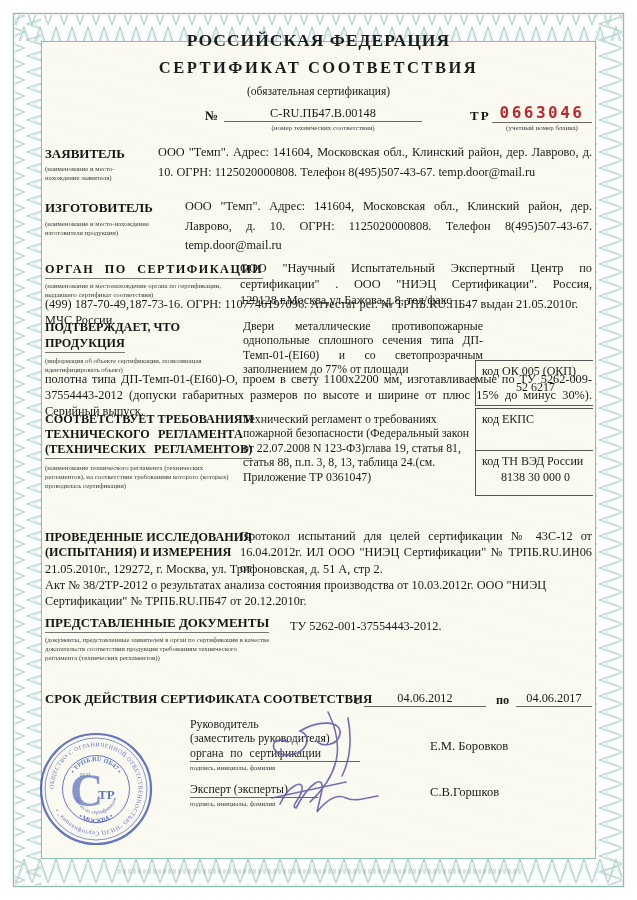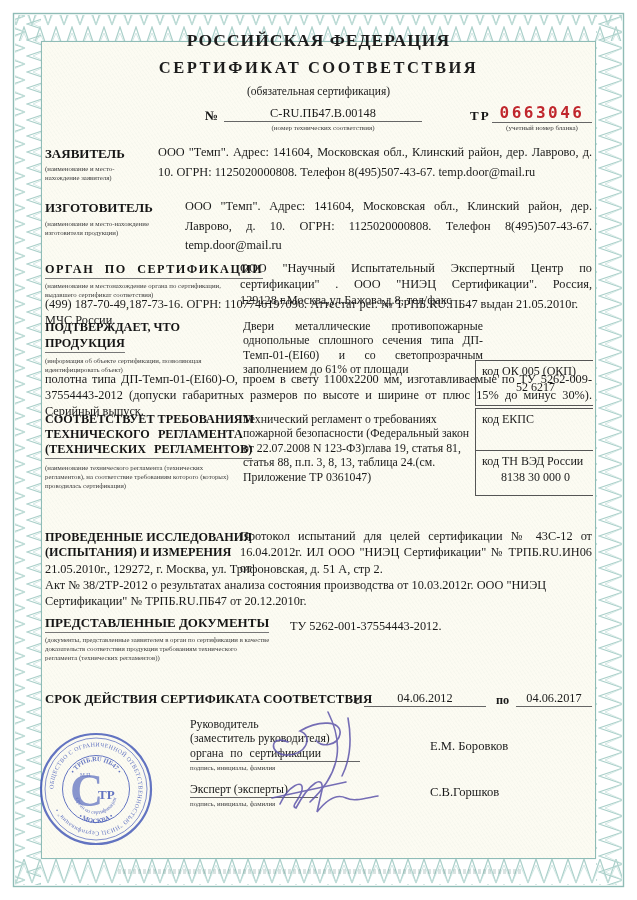--- a/index.html
+++ b/index.html
@@ -83,21 +83,21 @@
   <div class="abs val lh-lg just" style="left:185px;top:197px;width:407px">ООО "Темп". Адрес: 141604, Московская обл., Клинский район, дер. Лаврово, д. 10. ОГРН: 1125020000808. Телефон 8(495)507-43-67. temp.door@mail.ru</div>
 
   <div class="abs lbl-sm spread ulin" style="left:45px;top:262px">ОРГАН ПО СЕРТИФИКАЦИИ</div>
   <div class="abs note" style="left:45px;top:281px;width:198px">(наименование и местонахождение органа по сертификации, выдавшего сертификат соответствия)</div>
   <div class="abs val just" style="left:240px;top:260px;width:352px">ООО "Научный Испытательный Экспертный Центр по сертификации" . ООО "НИЭЦ Сертификации". Россия, 129128,г.Москва,ул.Бажова,д.8, тел/факс</div>
   <div class="abs val" style="left:45px;top:296px;width:547px">(499) 187-70-49,187-73-16. ОГРН: 1107746197096. Аттестат рег. № ТРПБ.RU.ПБ47 выдан 21.05.2010г. МЧС России.</div>
 
   <div class="abs lbl-sm" style="left:45px;top:320px">ПОДТВЕРЖДАЕТ, ЧТО</div>
   <div class="abs lbl-sm ulin" style="left:45px;top:336px">ПРОДУКЦИЯ</div>
   <div class="abs note" style="left:45px;top:356px;width:192px">(информация об объекте сертификации, позволяющая идентифицировать объект)</div>
-  <div class="abs val-sm just" style="left:243px;top:319px;width:240px">Двери металлические противопожарные однопольные сплошного сечения типа ДП-Темп-01-(EI60) и со светопрозрачным заполнением до 61% от площади</div>
+  <div class="abs val-sm just" style="left:243px;top:319px;width:240px">Двери металлические противопожарные однопольные сплошного сечения типа ДП-Темп-01-(EI60) и со светопрозрачным заполнением до 77% от площади</div>
   <div class="abs val just" style="left:45px;top:371px;width:547px">полотна типа ДП-Темп-01-(EI60)-О, проем в свету 1100x2200 мм, изготавливаемые по ТУ 5262-009-37554443-2012 (допуски габаритных размеров по высоте и ширине от плюс 15% до минус 30%). Серийный выпуск.</div>
 
   <div class="abs codebox" style="left:475px;top:360px;width:107px">
     <div>код ОК 005 (ОКП)</div>
     <div class="codeval">52 6217</div>
   </div>
   <div class="abs codebox" style="left:475px;top:408px;width:107px;height:28px">
     <div>код ЕКПС</div>
     <div class="codeval"></div>
   </div>

